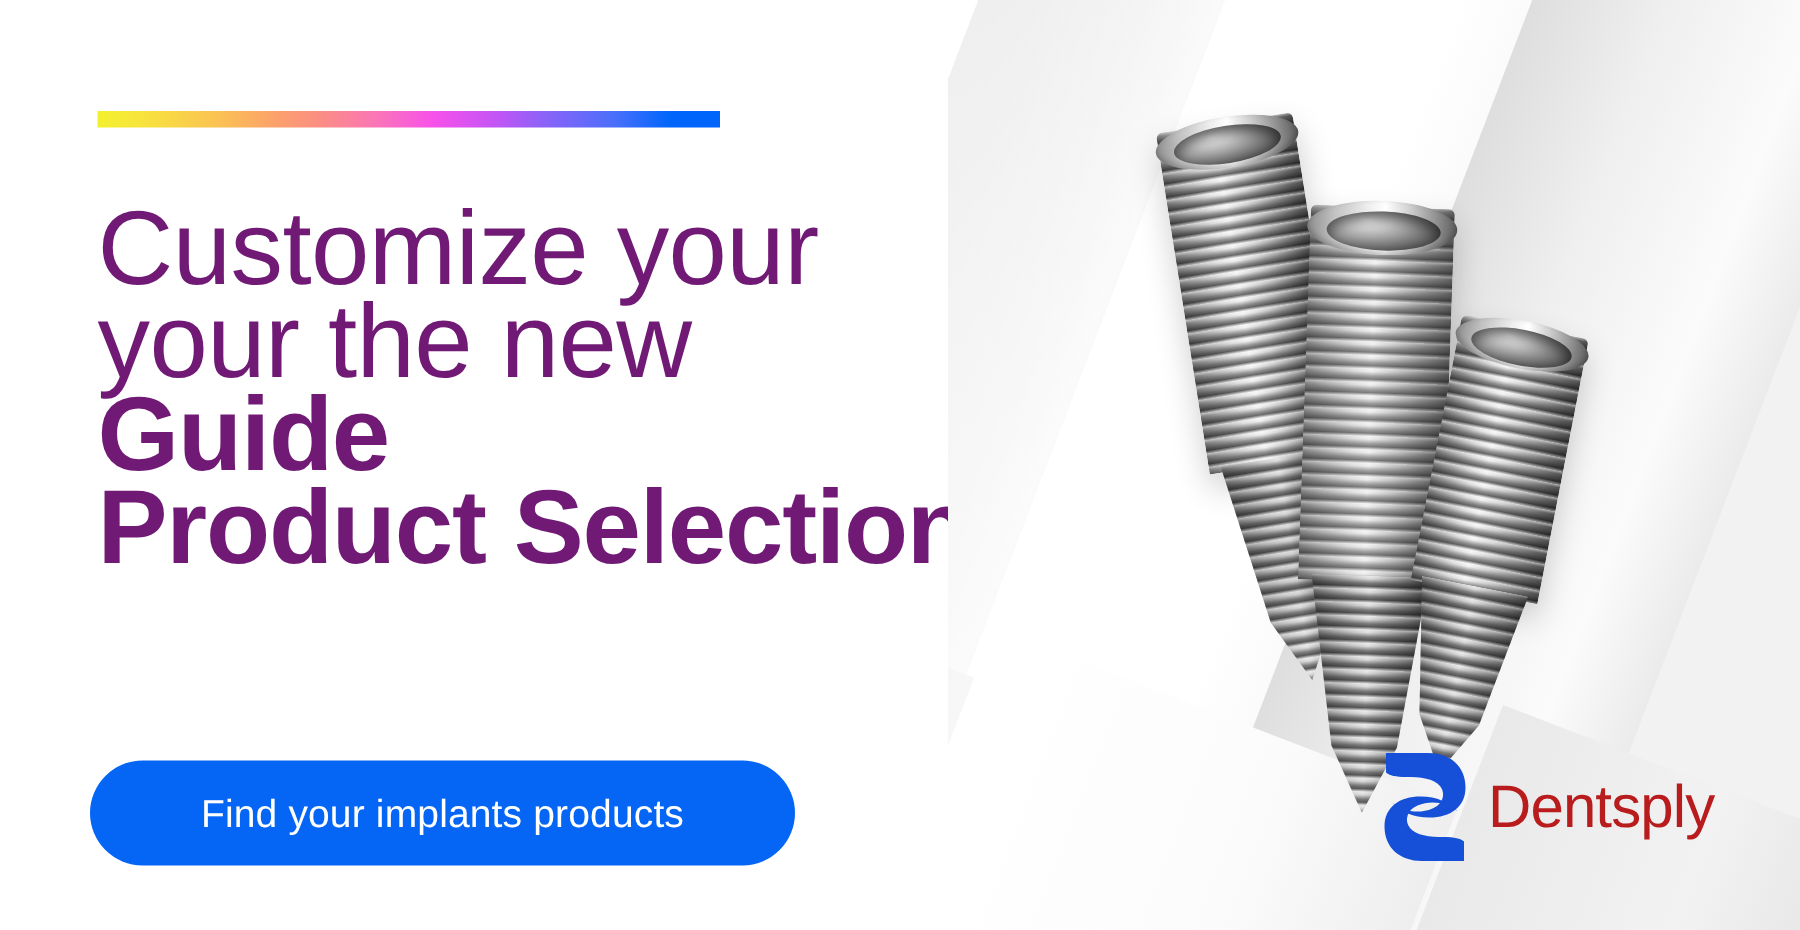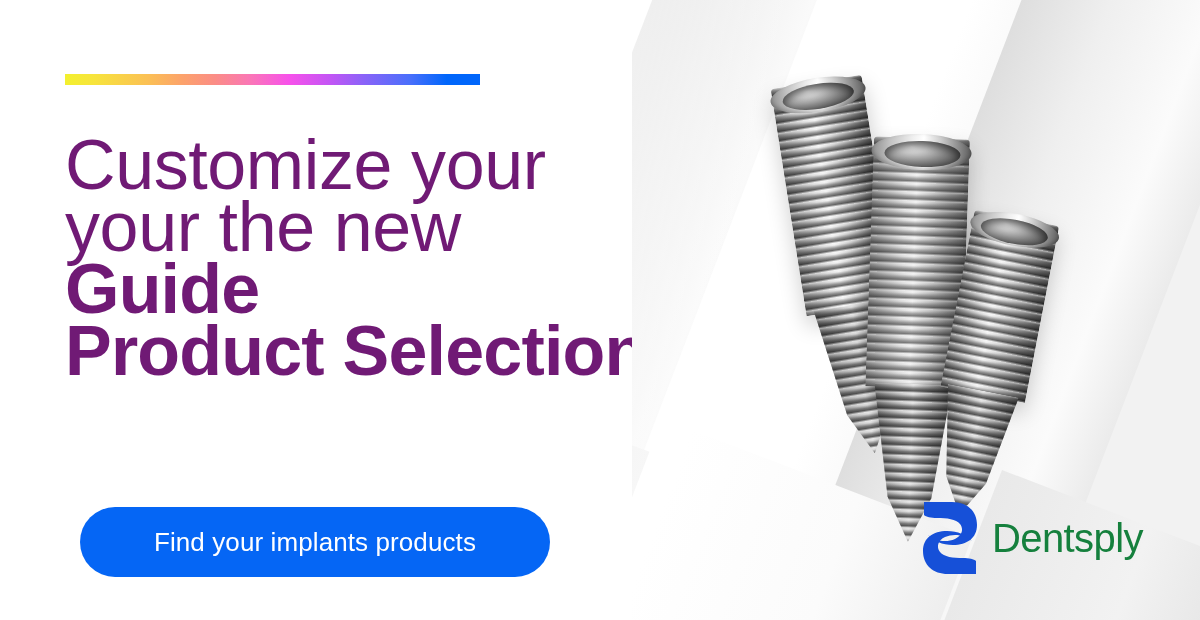--- a/index.html
+++ b/index.html
@@ -58,21 +58,21 @@
     line-height:62px;
     letter-spacing:-0.4px;
     color:#701a75;
     white-space:nowrap;
   }
   .headline-line.light { font-weight:300; }
   .headline-line.bold  { font-weight:700; letter-spacing:-0.8px; }
 
   .cta-button {
     position:absolute;
-    left:80px; top:507px;
+    left:60px; top:507px;
     width:470px; height:70px;
     background:#0566f5;
     border:none;
     border-radius:35px;
     color:#ffffff;
     font-family:"Liberation Sans", sans-serif;
     font-size:26px;
     font-weight:400;
     letter-spacing:0.1px;
     cursor:pointer;
@@ -257,21 +257,21 @@
   
   .logo {
     position:absolute;
     left:290px; top:500px;
     display:flex;
     align-items:center;
     gap:14px;
   }
   .logo-mark { width:56px; height:76px; display:block; }
   .logo-text {
-    color:#15803d;
+    color:#b91c1c;
     font-size:40px;
     line-height:38px;
     font-weight:400;
     letter-spacing:-0.6px;
     white-space:nowrap;
   }
   .logo-text span { display:block; }
 </style>
 </head>
 <body>

